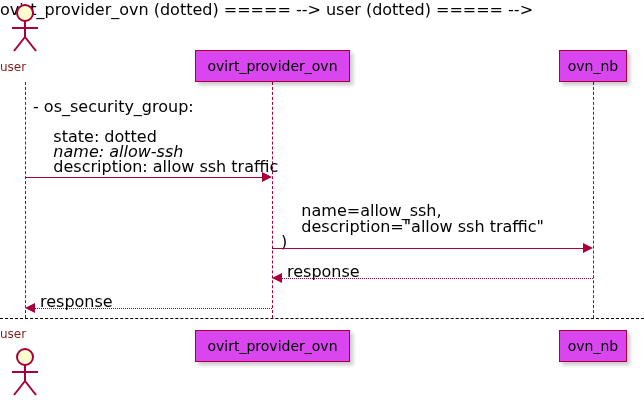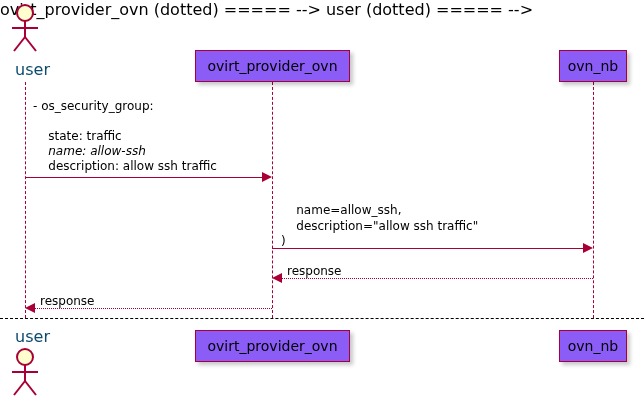--- a/index.html
+++ b/index.html
@@ -23,45 +23,45 @@
     position: absolute;
     width: 0;
     border-left: 1px dashed #A80036;
     top: 82px;
     height: 236px;
   }
 
   
   .participant-box {
     position: absolute;
-    background: #8b5cf6;
+    background: #d946ef;
     border: 1.5px solid #A80036;
     box-sizing: border-box;
     box-shadow: 3px 3px 4px rgba(0,0,0,0.22);
     display: flex;
     align-items: center;
     justify-content: center;
     color: #000000;
     font-size: 14px;
     line-height: 1;
     white-space: nowrap;
   }
 
   
   .actor {
     position: absolute;
     width: 36px;
     height: 50px;
   }
   .actor-label {
     position: absolute;
-    font-size: 16px;
-    color: #0c4a6e;
+    font-size: 12px;
+    color: #7f1d1d;
     white-space: nowrap;
-    text-align: right;
+    text-align: left;
   }
 
   
   .arrow-line {
     position: absolute;
     height: 0;
     border-top: 1.5px solid #A80036;
   }
   .arrow-line.dotted {
     border-top: 1.5px dotted #A80036;
@@ -76,21 +76,21 @@
   .arrow-head.right {
     border-left: 10px solid #A80036;
   }
   .arrow-head.left {
     border-right: 10px solid #A80036;
   }
 
   
   .msg-text {
     position: absolute;
-    font-size: 12px;
+    font-size: 16px;
     color: #000000;
     line-height: 15px;
     white-space: pre;
   }
 
   
   .separator {
     position: absolute;
     left: 0;
     width: 644px;
@@ -124,21 +124,21 @@
   <div class="participant-box" style="left:195px; top:50px; width:155px; height:32px;">
     <span>ovirt_provider_ovn</span>
   </div>
 
   <div class="participant-box" style="left:559px; top:50px; width:68px; height:32px;">
     <span>ovn_nb</span>
   </div>
 
   
   <div class="msg-text" style="left:33px; top:99px;">- os_security_group:</div>
-  <div class="msg-text" style="left:33px; top:129px;">    state: traffic</div>
+  <div class="msg-text" style="left:33px; top:129px;">    state: dotted</div>
   <div class="msg-text" style="left:33px; top:144px;font-style:italic;">    name: allow-ssh</div>
   <div class="msg-text" style="left:33px; top:159px;text-align:right;">    description: allow ssh traffic</div>
   <div class="arrow-line" style="left:25px; top:177px; width:238px;"></div>
   <div class="arrow-head right" style="left:262px; top:172px;"></div>
 
   
   <div class="msg-text" style="left:281px; top:203px;">    name=allow_ssh,</div>
   <div class="msg-text" style="left:281px; top:219px;">    description="allow ssh traffic"</div>
   <div class="msg-text" style="left:281px; top:234px;">)</div>
   <div class="arrow-line" style="left:272px; top:248px; width:311px;"></div>

